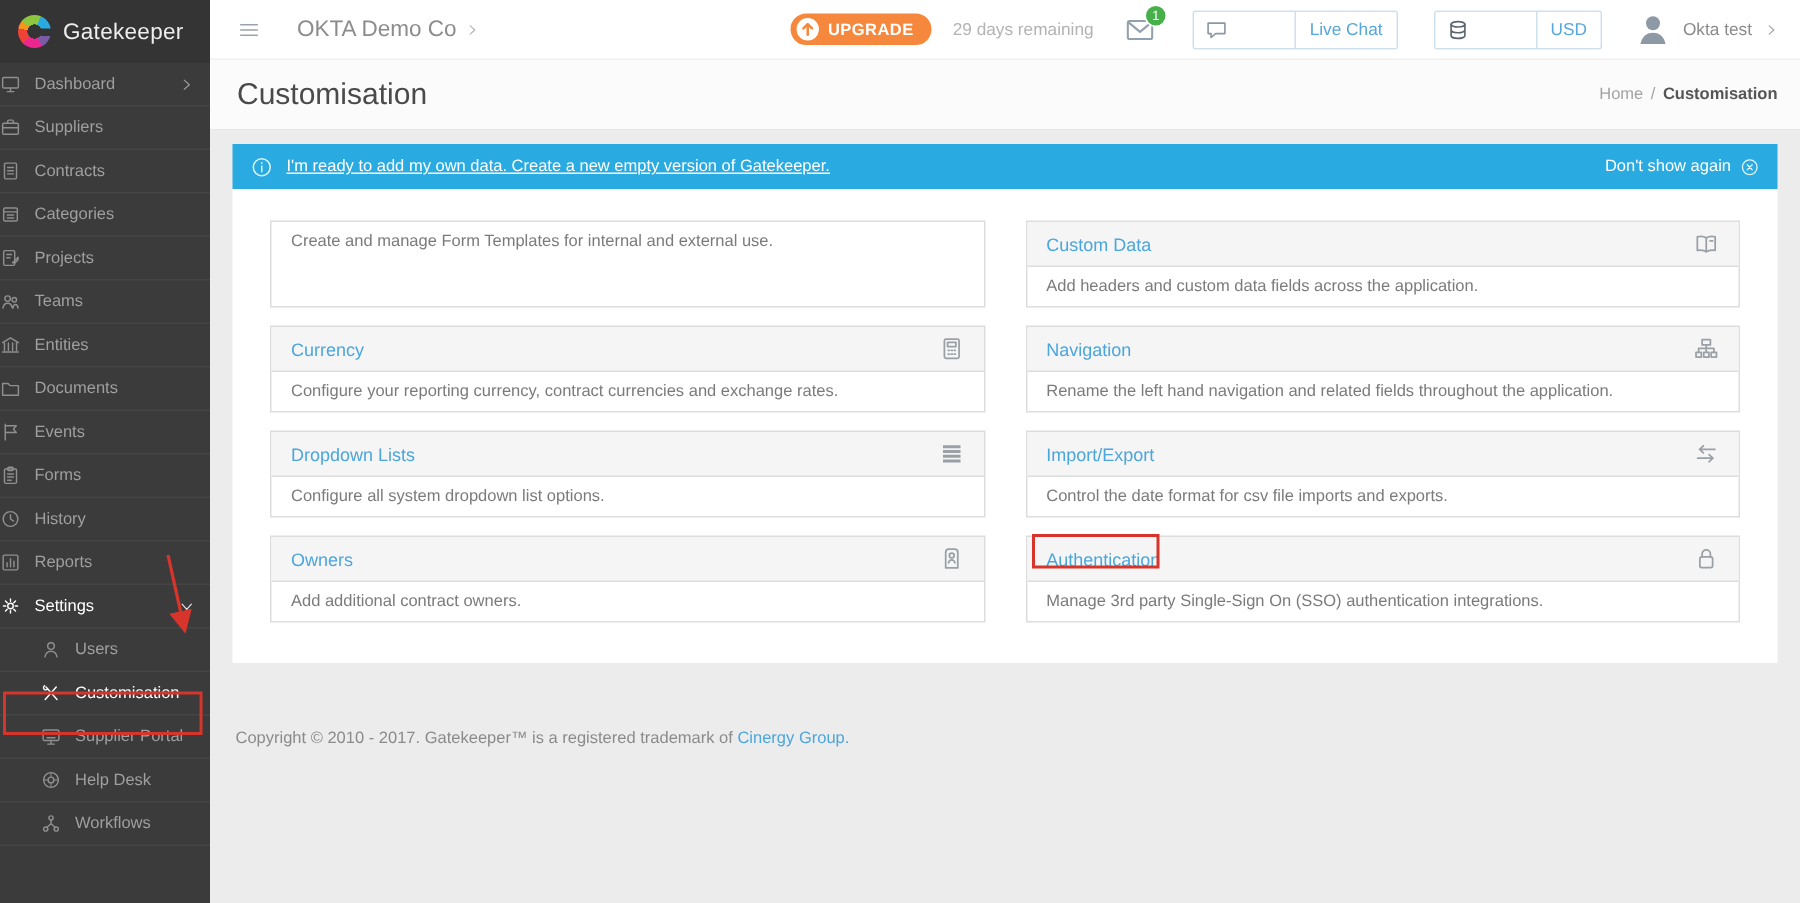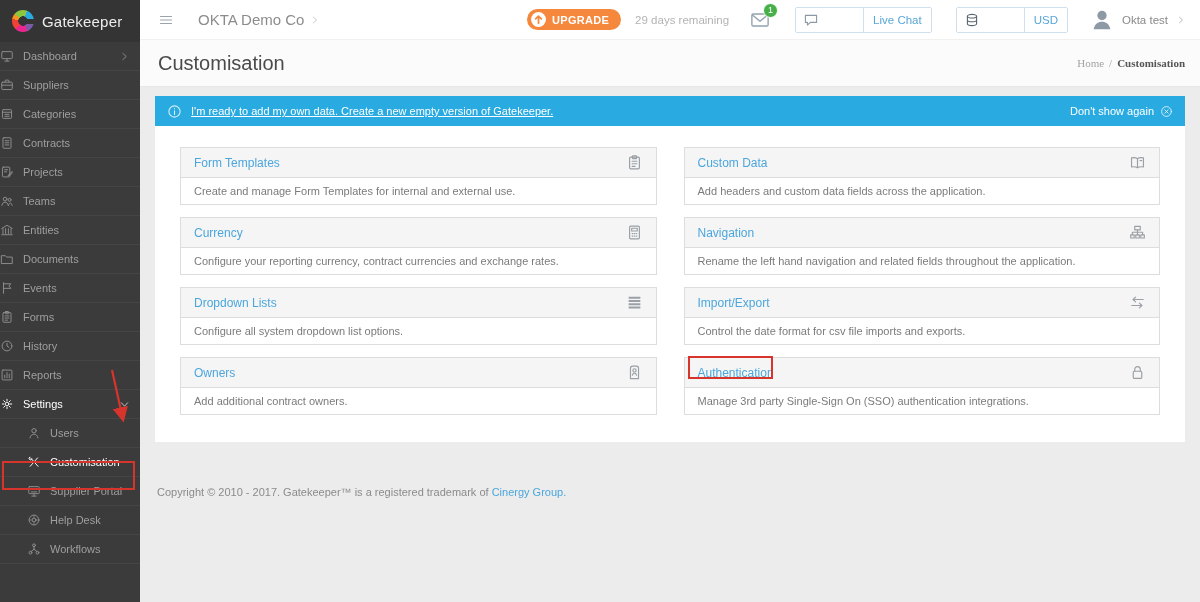--- a/index.html
+++ b/index.html
@@ -44,21 +44,21 @@
   .pill-btn .picon { display:flex; align-items:center; padding:4px 7px; width:30px; color:#8b98a5; }
   .pill-btn .picon.dark { color:#5a6570; }
   .pill-btn .plabel { display:flex; align-items:center; padding:4px 9px; border-left:1px solid #cfe1ef; color:#57a7d8; font-size:11.5px;margin-left:37px; }
   .user-chip { display:flex; align-items:center; gap:8px; margin-left:8px; cursor:pointer; }
   .avatar { width:24px; height:24px; color:#8e99a6; display:inline-flex; }
   .user-name { font-size:11.5px; color:#8a8a8a; }
   .user-chip .chev { width:10px; height:10px; display:inline-flex; color:#9f9f9f; }
 
   .titlebar { height:47px; background:#fbfbfb; border-bottom:1px solid #e7e7e7; display:flex; align-items:center; padding:0 15px 0 18px; }
   .page-title { font-size:20px; color:#4a4a4a; font-weight:400; }
-  .breadcrumb { margin-left:auto; font-size:11px; color:#a3a3a3; display:flex; gap:5px; align-items:center;font-family:Liberation Serif, serif; }
+  .breadcrumb { margin-left:auto; font-size:11px; color:#a3a3a3; display:flex; gap:5px; align-items:center; }
   .breadcrumb .current { color:#555; font-weight:bold; }
   .breadcrumb .home { cursor:pointer; }
 
   .body { flex:1; position:relative; padding:9px 15px 0 15px; background:#ececec; }
 
   .banner { height:30px; background:#29abe2; display:flex; align-items:center; padding:0 12px; color:#fff; }
   .banner .icon { width:15px; height:15px; display:inline-flex; color:rgba(255,255,255,.85); margin-right:9px; }
   .banner-link { font-size:11px; color:#fff; text-decoration:underline; cursor:pointer; }
   .banner-dismiss { margin-left:auto; display:flex; align-items:center; gap:6px; font-size:11px; cursor:pointer; }
   .banner-dismiss .icon { width:13px; height:13px; margin:0; }
@@ -111,34 +111,34 @@
             <svg viewBox="0 0 16 16" fill="none" stroke="currentColor" stroke-width="1.1" stroke-linecap="round" stroke-linejoin="round">
               <rect x="2" y="4.8" width="12" height="8.4" rx="1"></rect>
               <path d="M5.8 4.8V3.4a1 1 0 0 1 1-1h2.4a1 1 0 0 1 1 1v1.4M2 8.2h12"></path>
             </svg>
           </span>
           <span>Suppliers</span>
         </li>
         <li class="nav-item">
           <span class="icon">
             <svg viewBox="0 0 16 16" fill="none" stroke="currentColor" stroke-width="1.1" stroke-linecap="round" stroke-linejoin="round">
+              <rect x="3.4" y="2" width="9.2" height="12" rx="1"></rect>
+              <path d="M5.8 5.4h4.4M5.8 7.8h4.4M5.8 10.2h4.4"></path>
+            </svg>
+          </span>
+          <span>Contracts</span>
+        </li>
+        <li class="nav-item">
+          <span class="icon">
+            <svg viewBox="0 0 16 16" fill="none" stroke="currentColor" stroke-width="1.1" stroke-linecap="round" stroke-linejoin="round">
               <rect x="2.8" y="3" width="10.4" height="10" rx="1"></rect>
               <path d="M2.8 6h10.4M5.6 8.4h4.8M5.6 10.6h4.8"></path>
             </svg>
           </span>
           <span>Categories</span>
-        </li>
-        <li class="nav-item">
-          <span class="icon">
-            <svg viewBox="0 0 16 16" fill="none" stroke="currentColor" stroke-width="1.1" stroke-linecap="round" stroke-linejoin="round">
-              <rect x="3.4" y="2" width="9.2" height="12" rx="1"></rect>
-              <path d="M5.8 5.4h4.4M5.8 7.8h4.4M5.8 10.2h4.4"></path>
-            </svg>
-          </span>
-          <span>Contracts</span>
         </li>
         <li class="nav-item">
           <span class="icon">
             <svg viewBox="0 0 16 16" fill="none" stroke="currentColor" stroke-width="1.1" stroke-linecap="round" stroke-linejoin="round">
               <rect x="2.8" y="2.4" width="8.4" height="11.2" rx="1"></rect>
               <path d="M5.2 5.4h3.6M5.2 7.8h2.4M9.6 11.6l4.2-4.2 0 0-0.2 2.2-2.2 2z"></path>
             </svg>
           </span>
           <span>Projects</span>
         </li>
@@ -360,30 +360,20 @@
               <svg viewBox="0 0 16 16" fill="none" stroke="currentColor" stroke-width="1.1" stroke-linecap="round" stroke-linejoin="round">
                 <circle cx="8" cy="8" r="6"></circle>
                 <path d="M6 6l4 4M10 6l-4 4"></path>
               </svg>
             </span>
         </span>
       </div>
       <div class="panel">
         <div class="cards" id="cards">
             <div class="card">
-              <div class="card-head">
-                <span class="card-title">Form Templates</span>
-                <span class="icon">
-                  <svg viewBox="0 0 16 16" fill="none" stroke="currentColor" stroke-width="1.1" stroke-linecap="round" stroke-linejoin="round">
-                    <rect x="3.4" y="3" width="9.2" height="11" rx="1"></rect>
-                    <rect x="6" y="1.7" width="4" height="2.6" rx="0.6"></rect>
-                    <path d="M5.8 6.8h4.4M5.8 9.2h4.4M5.8 11.6h2.8"></path>
-                  </svg>
-                </span>
-              </div>
               <div class="card-desc">Create and manage Form Templates for internal and external use.</div>
             </div>
             <div class="card">
               <div class="card-head">
                 <span class="card-title">Custom Data</span>
                 <span class="icon">
                   <svg viewBox="0 0 16 16" fill="none" stroke="currentColor" stroke-width="1.1" stroke-linecap="round" stroke-linejoin="round">
                     <path d="M8 4.4C6.6 3.2 4.6 3.2 2.4 3.6v8.6c2.2-.4 4.2-.3 5.6.9 1.4-1.2 3.4-1.3 5.6-.9V3.6C11.4 3.2 9.4 3.2 8 4.4v8.2M10.4 6.2h1.6"></path>
                   </svg>
                 </span>

